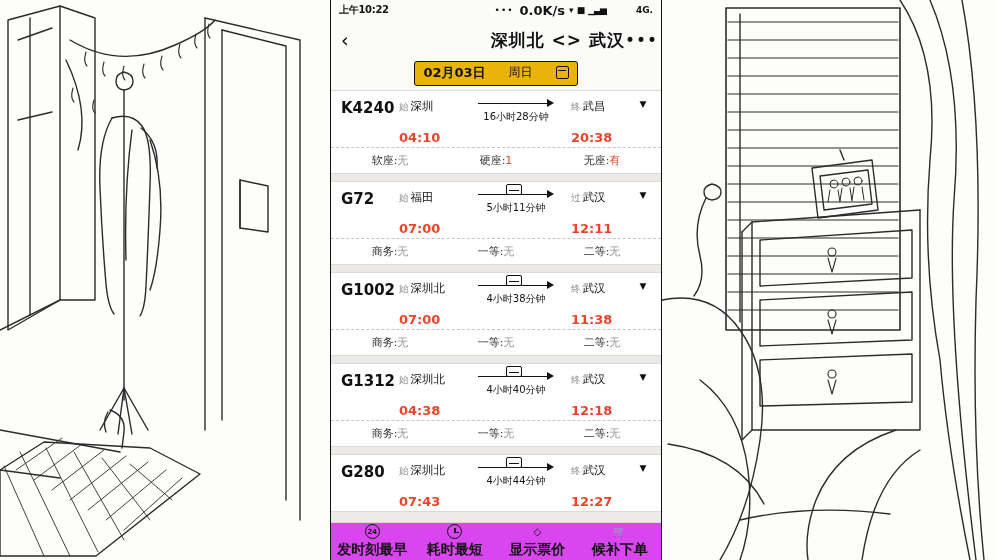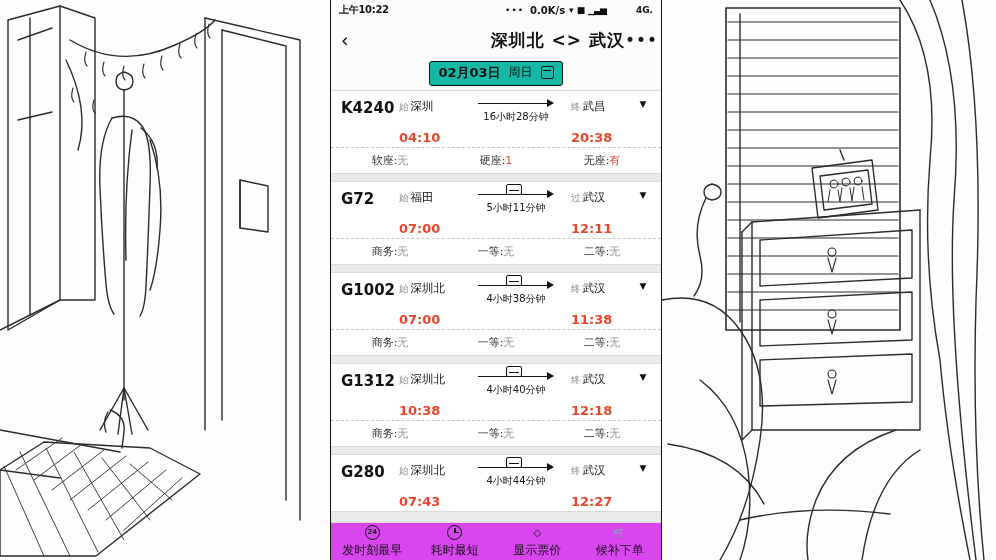--- a/index.html
+++ b/index.html
@@ -43,21 +43,21 @@
     display: flex;
     align-items: center;
     padding: 0 8px;
     font-size: 10px;
     color: #111;
     background: #fbfbf9;
   }
   .statusbar .time { font-weight: bold; letter-spacing: -0.3px; }
   .statusbar .spacer { flex: 1 1 auto; }
   .statusbar .dots { letter-spacing: 1px; font-size: 9px; margin-right: 6px;}
-  .statusbar .net { font-size: 10px; margin-right: 4px; font-weight: bold;}
+  .statusbar .net { font-size: 13px; margin-right: 4px; font-weight: bold;}
   .statusbar .ico { font-size: 9px; margin-right: 3px; }
   .statusbar .sig { font-size: 9px; letter-spacing: -1px; margin-right: 2px;}
   .statusbar .gen { font-size: 9px; font-weight: bold; margin-left: 28px; }
 
   
   .navbar {
     flex: 0 0 40px;
     height: 40px;
     display: flex;
     align-items: center;
@@ -87,22 +87,22 @@
   .datebar {
     flex: 0 0 30px;
     display: flex; align-items: center; justify-content: center;
     background: #fbfbf9;
     padding-bottom: 4px;
   }
   .datepill {
     border: 1.5px solid #111;
     border-radius: 3px;
     padding: 2px 8px 3px 8px;
-    display: flex; align-items: center; gap: 8px;
-    background: #14b8a6;
+    display: flex; align-items: center; gap: 23px;
+    background: #eab308;
     cursor: pointer;
     justify-content: flex-end;
   }
   .datepill .dnum { font-size: 13px; font-weight: bold; color: #111; }
   .datepill .dweek { font-size: 12px; color: #111; }
   .datepill .calico {
     width: 13px; height: 13px;
     border: 1.4px solid #111;
     border-radius: 2px;
     position: relative;
@@ -274,23 +274,24 @@
     content: "";
     position: absolute; left: 6px; top: 2.5px;
     width: 1.3px; height: 5px; background: #111;
   }
   .tb-ico.stop-ico:after {
     content: "";
     position: absolute; left: 6.5px; top: 6.5px;
     width: 4px; height: 1.3px; background: #111;
   }
   .tb-label {
-    font-size: 12px;
+    font-size: 14px;
     color: #111;
     white-space: nowrap;
+    font-weight: bold;
   }
   .hand {
     font-family: "DejaVu Sans", sans-serif;
   }
 </style>
 </head>
 <body>
 
 <div id="root">
 
@@ -531,21 +532,21 @@
           <div class="seat"><span class="lab">一等:</span><span class="val">无</span></div>
           <div class="seat"><span class="lab">二等:</span><span class="val">无</span></div>
         </div>
       </div>
 
       <div class="train-card">
         <div class="tc-main">
           <div class="tc-code">G1312</div>
           <div class="tc-from">
             <div class="tc-sta"><span class="tag">始</span><span>深圳北</span></div>
-            <div class="tc-time">10:38</div>
+            <div class="tc-time">04:38</div>
           </div>
           <div class="tc-mid">
             <div class="tc-arrowline">
                 <span class="tc-train-ico"></span>
               </div>
             <div class="tc-dur">4小时40分钟</div>
           </div>
           <div class="tc-to">
             <div class="tc-sta"><span class="tag">终</span><span>武汉</span></div>
             <div class="tc-time">12:18</div>

